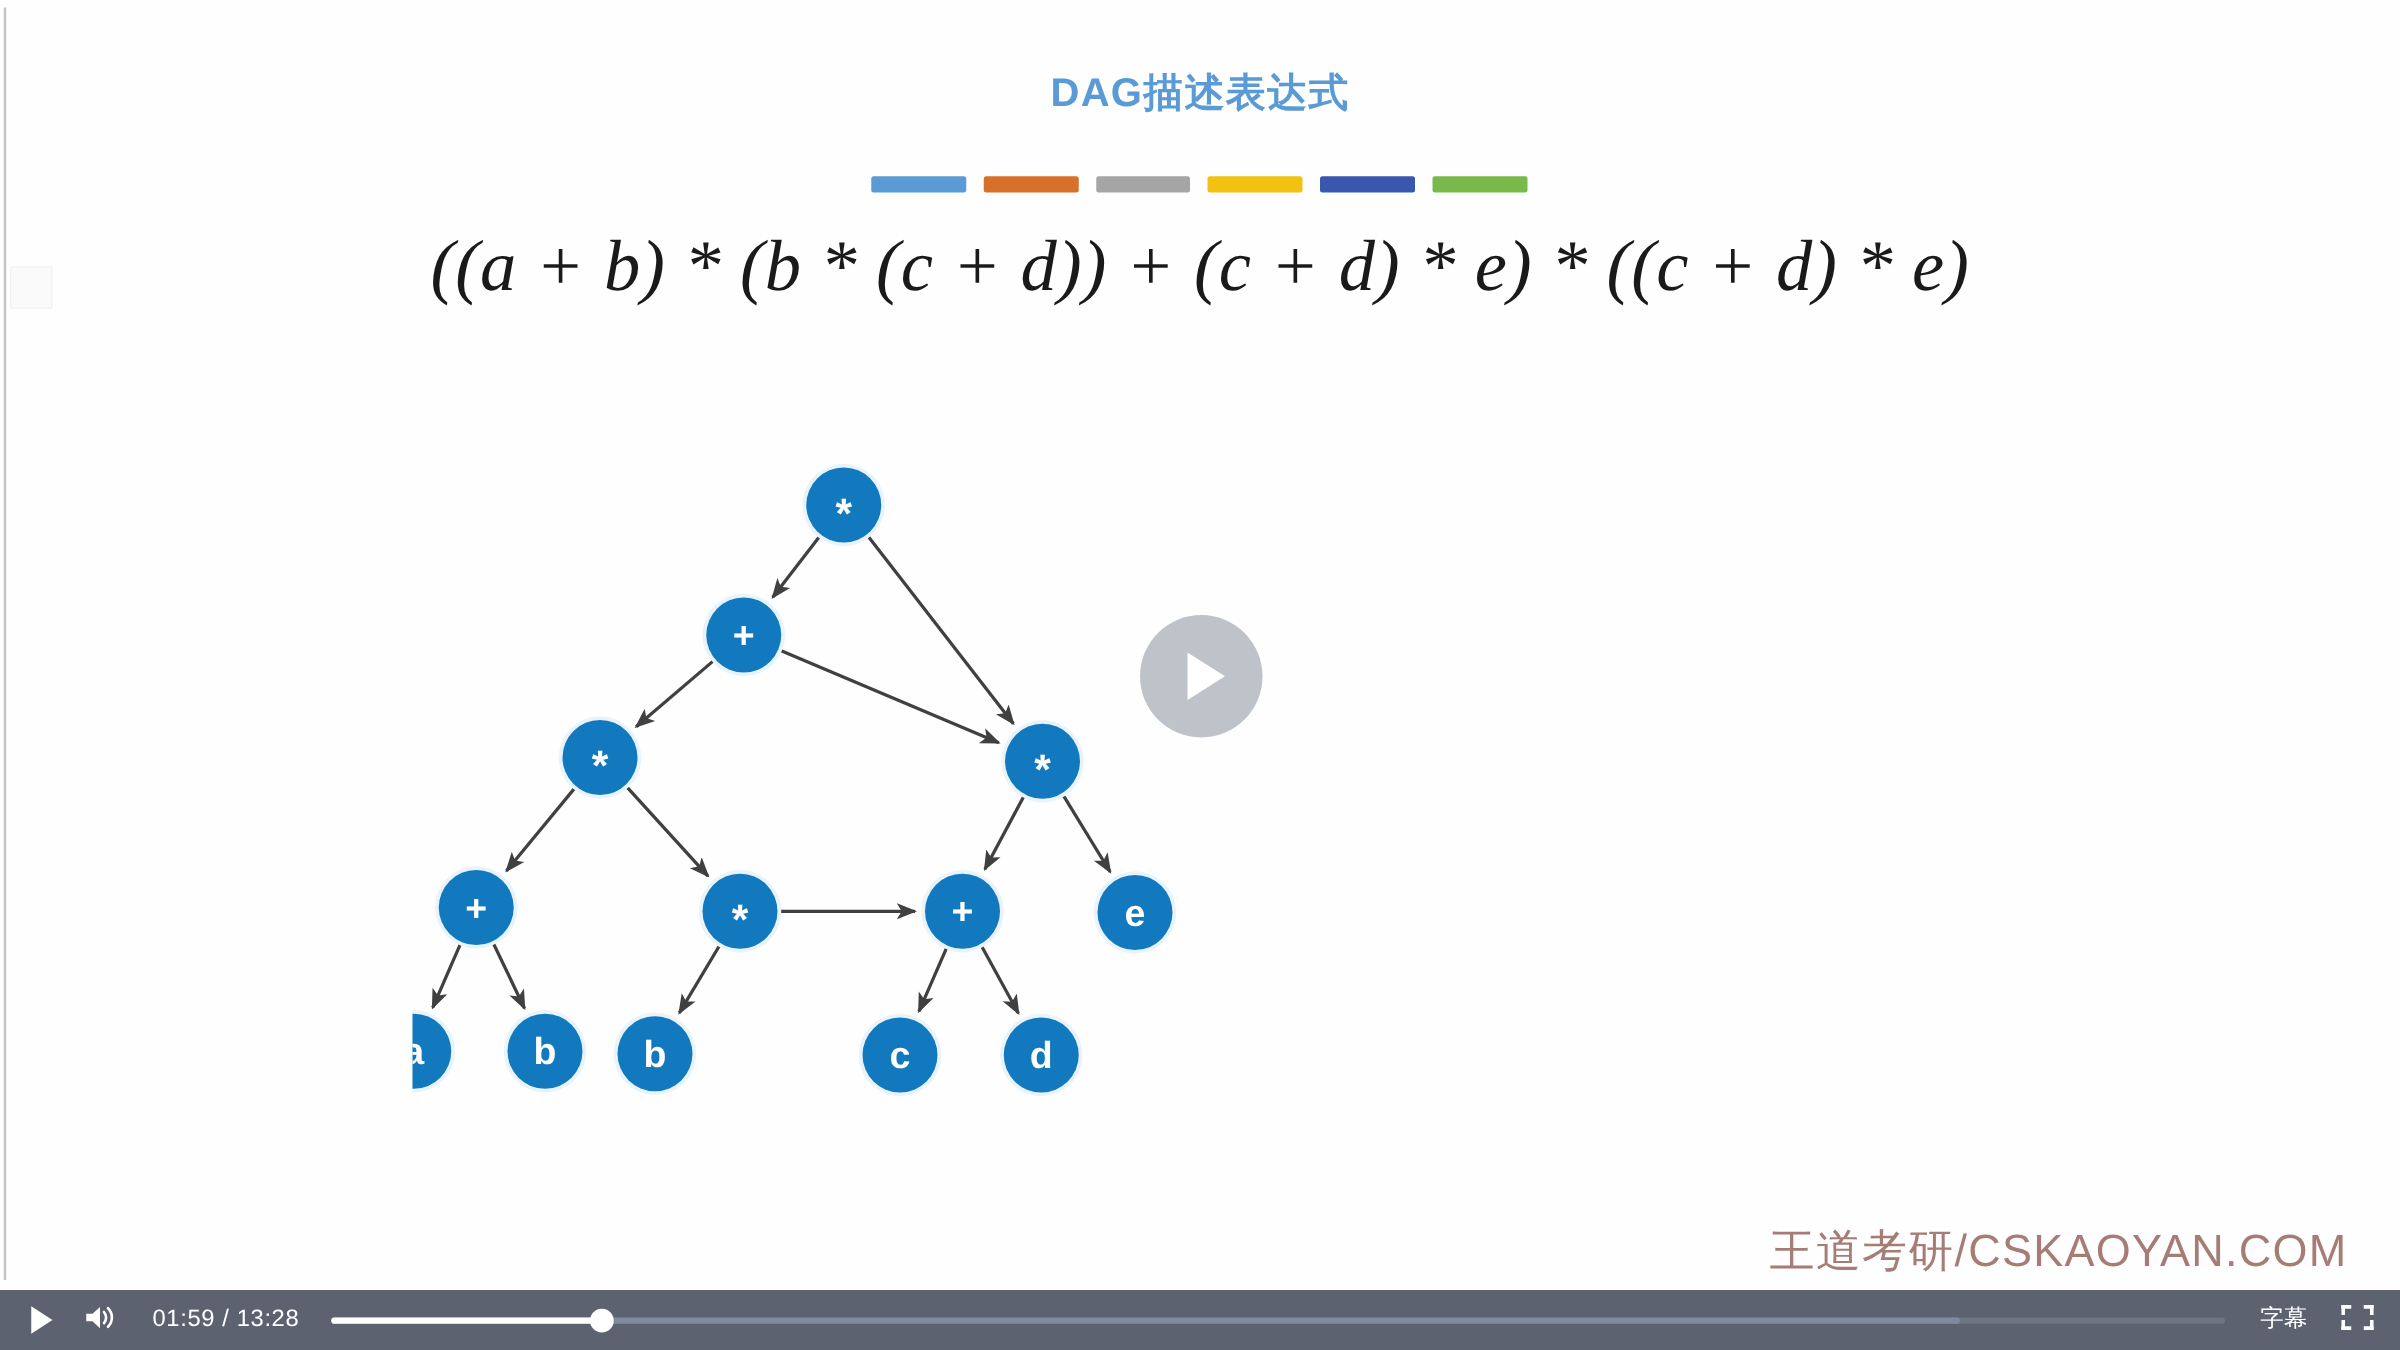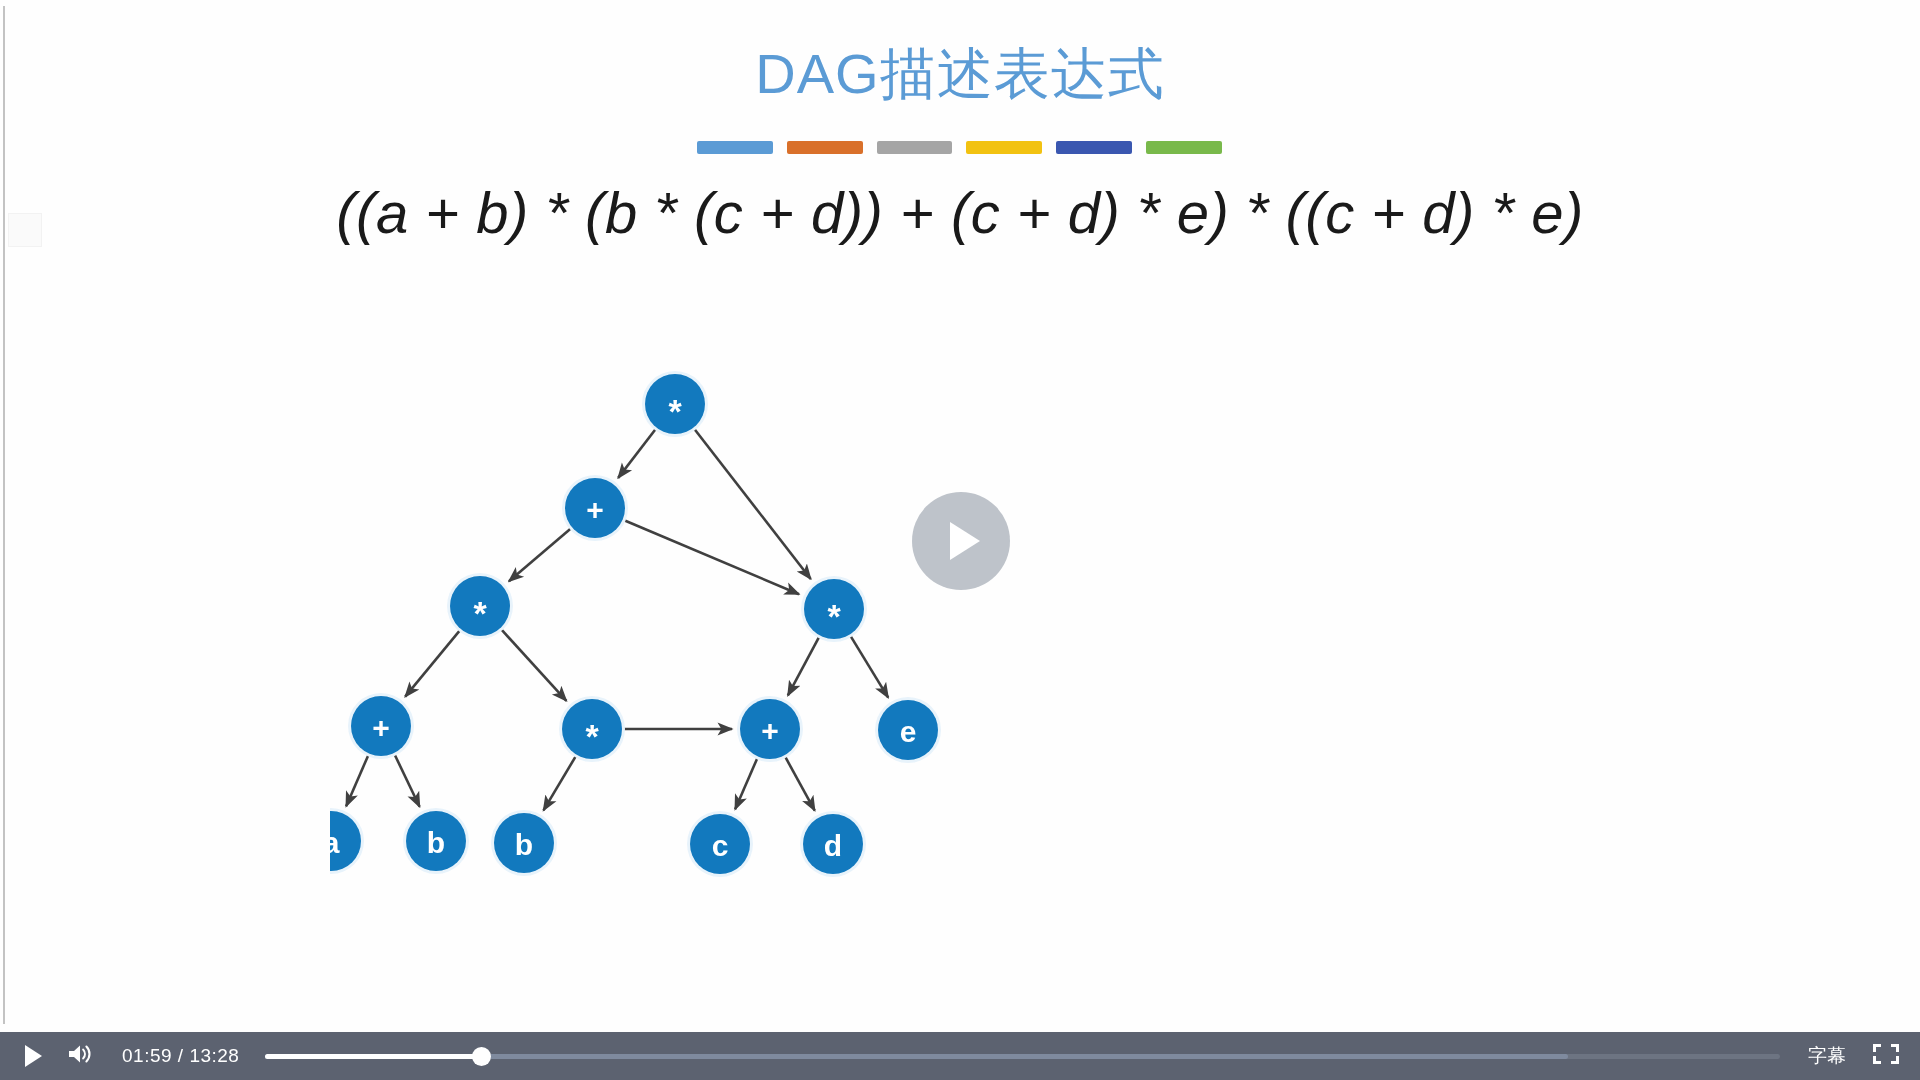--- a/index.html
+++ b/index.html
@@ -44,24 +44,24 @@
     background: #fafafa;
     border: 1px solid #f2f2f2;
   }
 
   
   #title {
     position: absolute;
     left: 0; top: 46px;
     width: 1920px;
     text-align: center;
-    font-size: 56px;
+    font-size: 32px;
     line-height: 56px;
     color: #5b9bd5;
-    font-weight: 400;
+    font-weight: 700;
     letter-spacing: 1px;
     white-space: nowrap;
   }
 
   
   #color-bars {
     position: absolute;
     left: 697px; top: 141px;
     width: 525px;
     height: 14px;
@@ -73,21 +73,21 @@
     height: 13px;
     border-radius: 2px;
   }
 
   
   #expression {
     position: absolute;
     left: 0; top: 178px;
     width: 1920px;
     text-align: center;
-    font-family: Liberation Sans, sans-serif;
+    font-family: Liberation Serif, serif;
     font-style: italic;
     font-size: 58px;
     line-height: 70px;
     color: #1a1a1a;
     white-space: nowrap;
     letter-spacing: 0.5px;
   }
 
   
   #logo {
@@ -360,20 +360,21 @@
               <text x="503" y="485" class="node-label">d</text>
             </g>
           </g>
       </svg>
     </div>
 
     <div id="play-overlay">
       <span class="tri"></span>
     </div>
 
+    <div id="watermark" style="color: rgb(141, 90, 80);">王道考研/CSKAOYAN.COM</div>
   </div>
 
   <div id="controls" style="background: rgb(92, 98, 112);">
 
     <div id="play-btn" class="ctl-btn">
       <span class="tri-sm"></span>
     </div>
 
     <div class="ctl-btn">
       <span>

